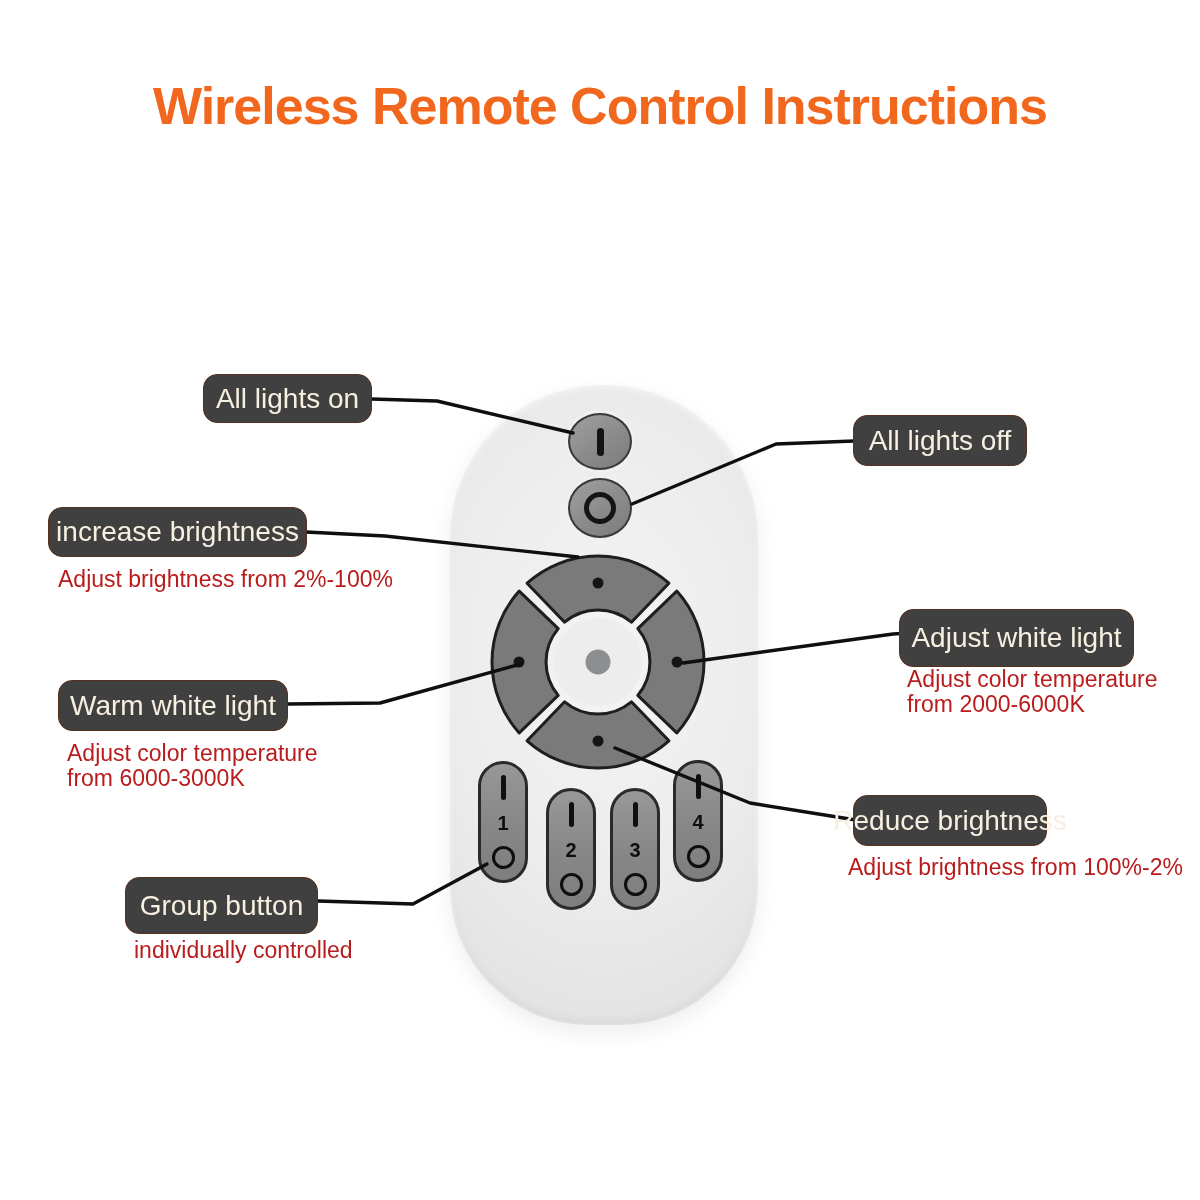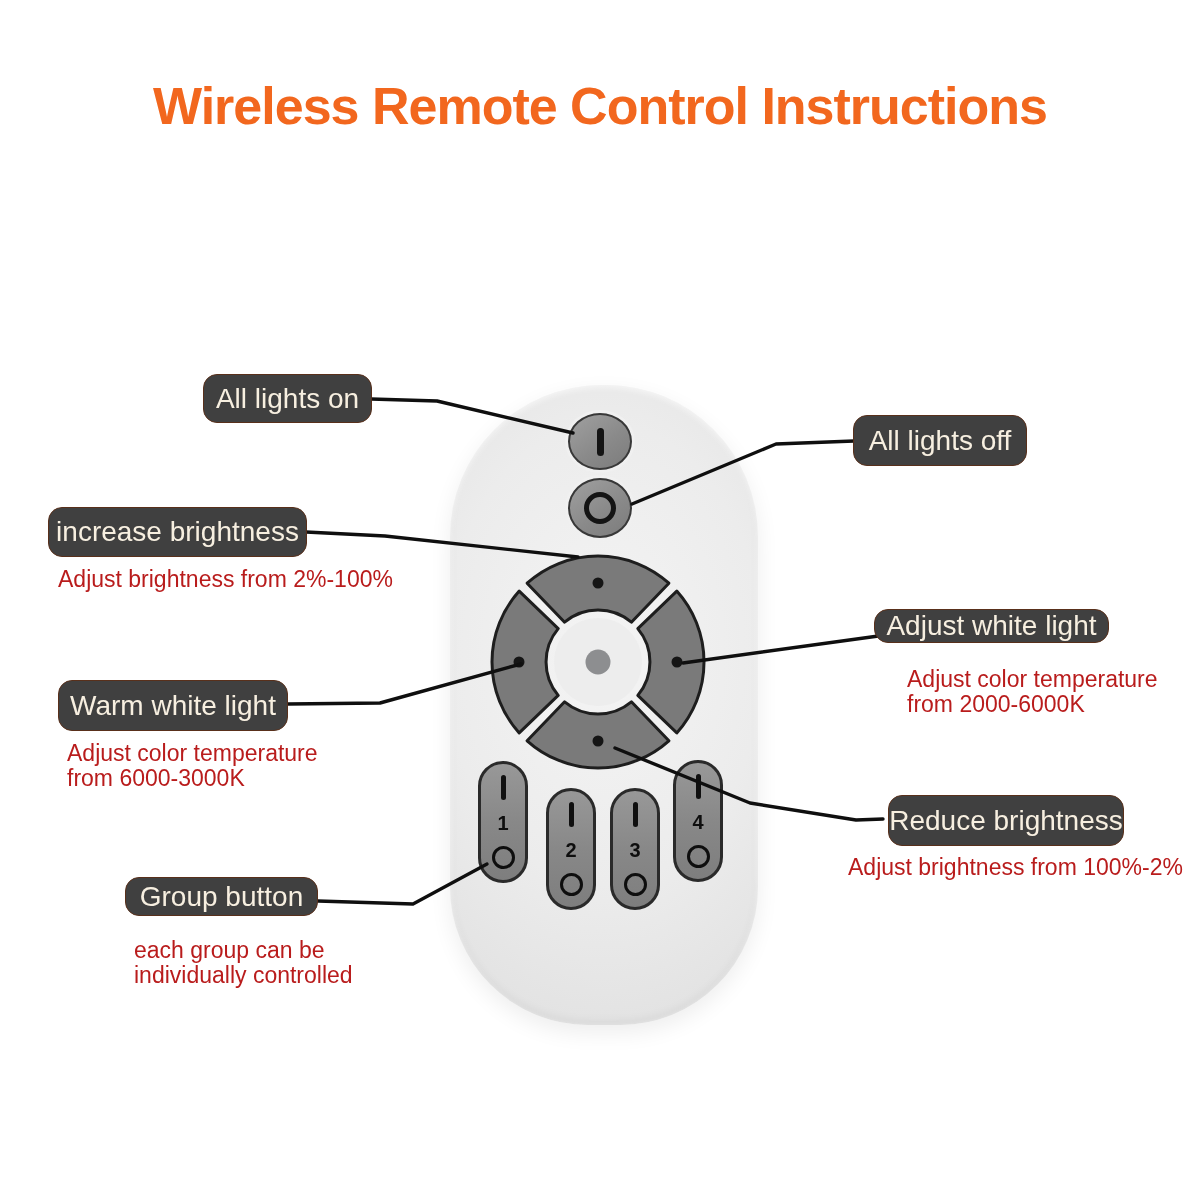--- a/index.html
+++ b/index.html
@@ -125,36 +125,35 @@
 
   <div class="callout" style="left:203px;top:374px;width:169px;height:49px;">All lights on</div>
 
   <div class="callout" style="left:853px;top:415px;width:174px;height:51px;">All lights off</div>
 
   <div class="callout" style="left:48px;top:507px;width:259px;height:50px;">increase brightness</div>
   <div class="sub" style="left:58px;top:567px;">
     <div>Adjust brightness from 2%-100%</div>
   </div>
 
-  <div class="callout" style="left:874px;top:609px;width:235px;height:34px;">Adjust white light</div>
+  <div class="callout" style="left:899px;top:609px;width:235px;height:58px;">Adjust white light</div>
   <div class="sub" style="left:907px;top:667px;">
     <div>Adjust color temperature</div>
     <div>from 2000-6000K</div>
   </div>
 
   <div class="callout" style="left:58px;top:680px;width:230px;height:51px;">Warm white light</div>
   <div class="sub" style="left:67px;top:741px;">
     <div>Adjust color temperature</div>
     <div>from 6000-3000K</div>
   </div>
 
-  <div class="callout" style="left:888px;top:795px;width:236px;height:51px;">Reduce brightness</div>
+  <div class="callout" style="left:853px;top:795px;width:194px;height:51px;">Reduce brightness</div>
   <div class="sub" style="left:848px;top:855px;">
     <div>Adjust brightness from 100%-2%</div>
   </div>
 
-  <div class="callout" style="left:125px;top:877px;width:193px;height:39px;">Group button</div>
+  <div class="callout" style="left:125px;top:877px;width:193px;height:57px;">Group button</div>
   <div class="sub" style="left:134px;top:938px;">
-    <div>each group can be</div>
     <div>individually controlled</div>
   </div>
 
 </div>
 
 </body></html>

